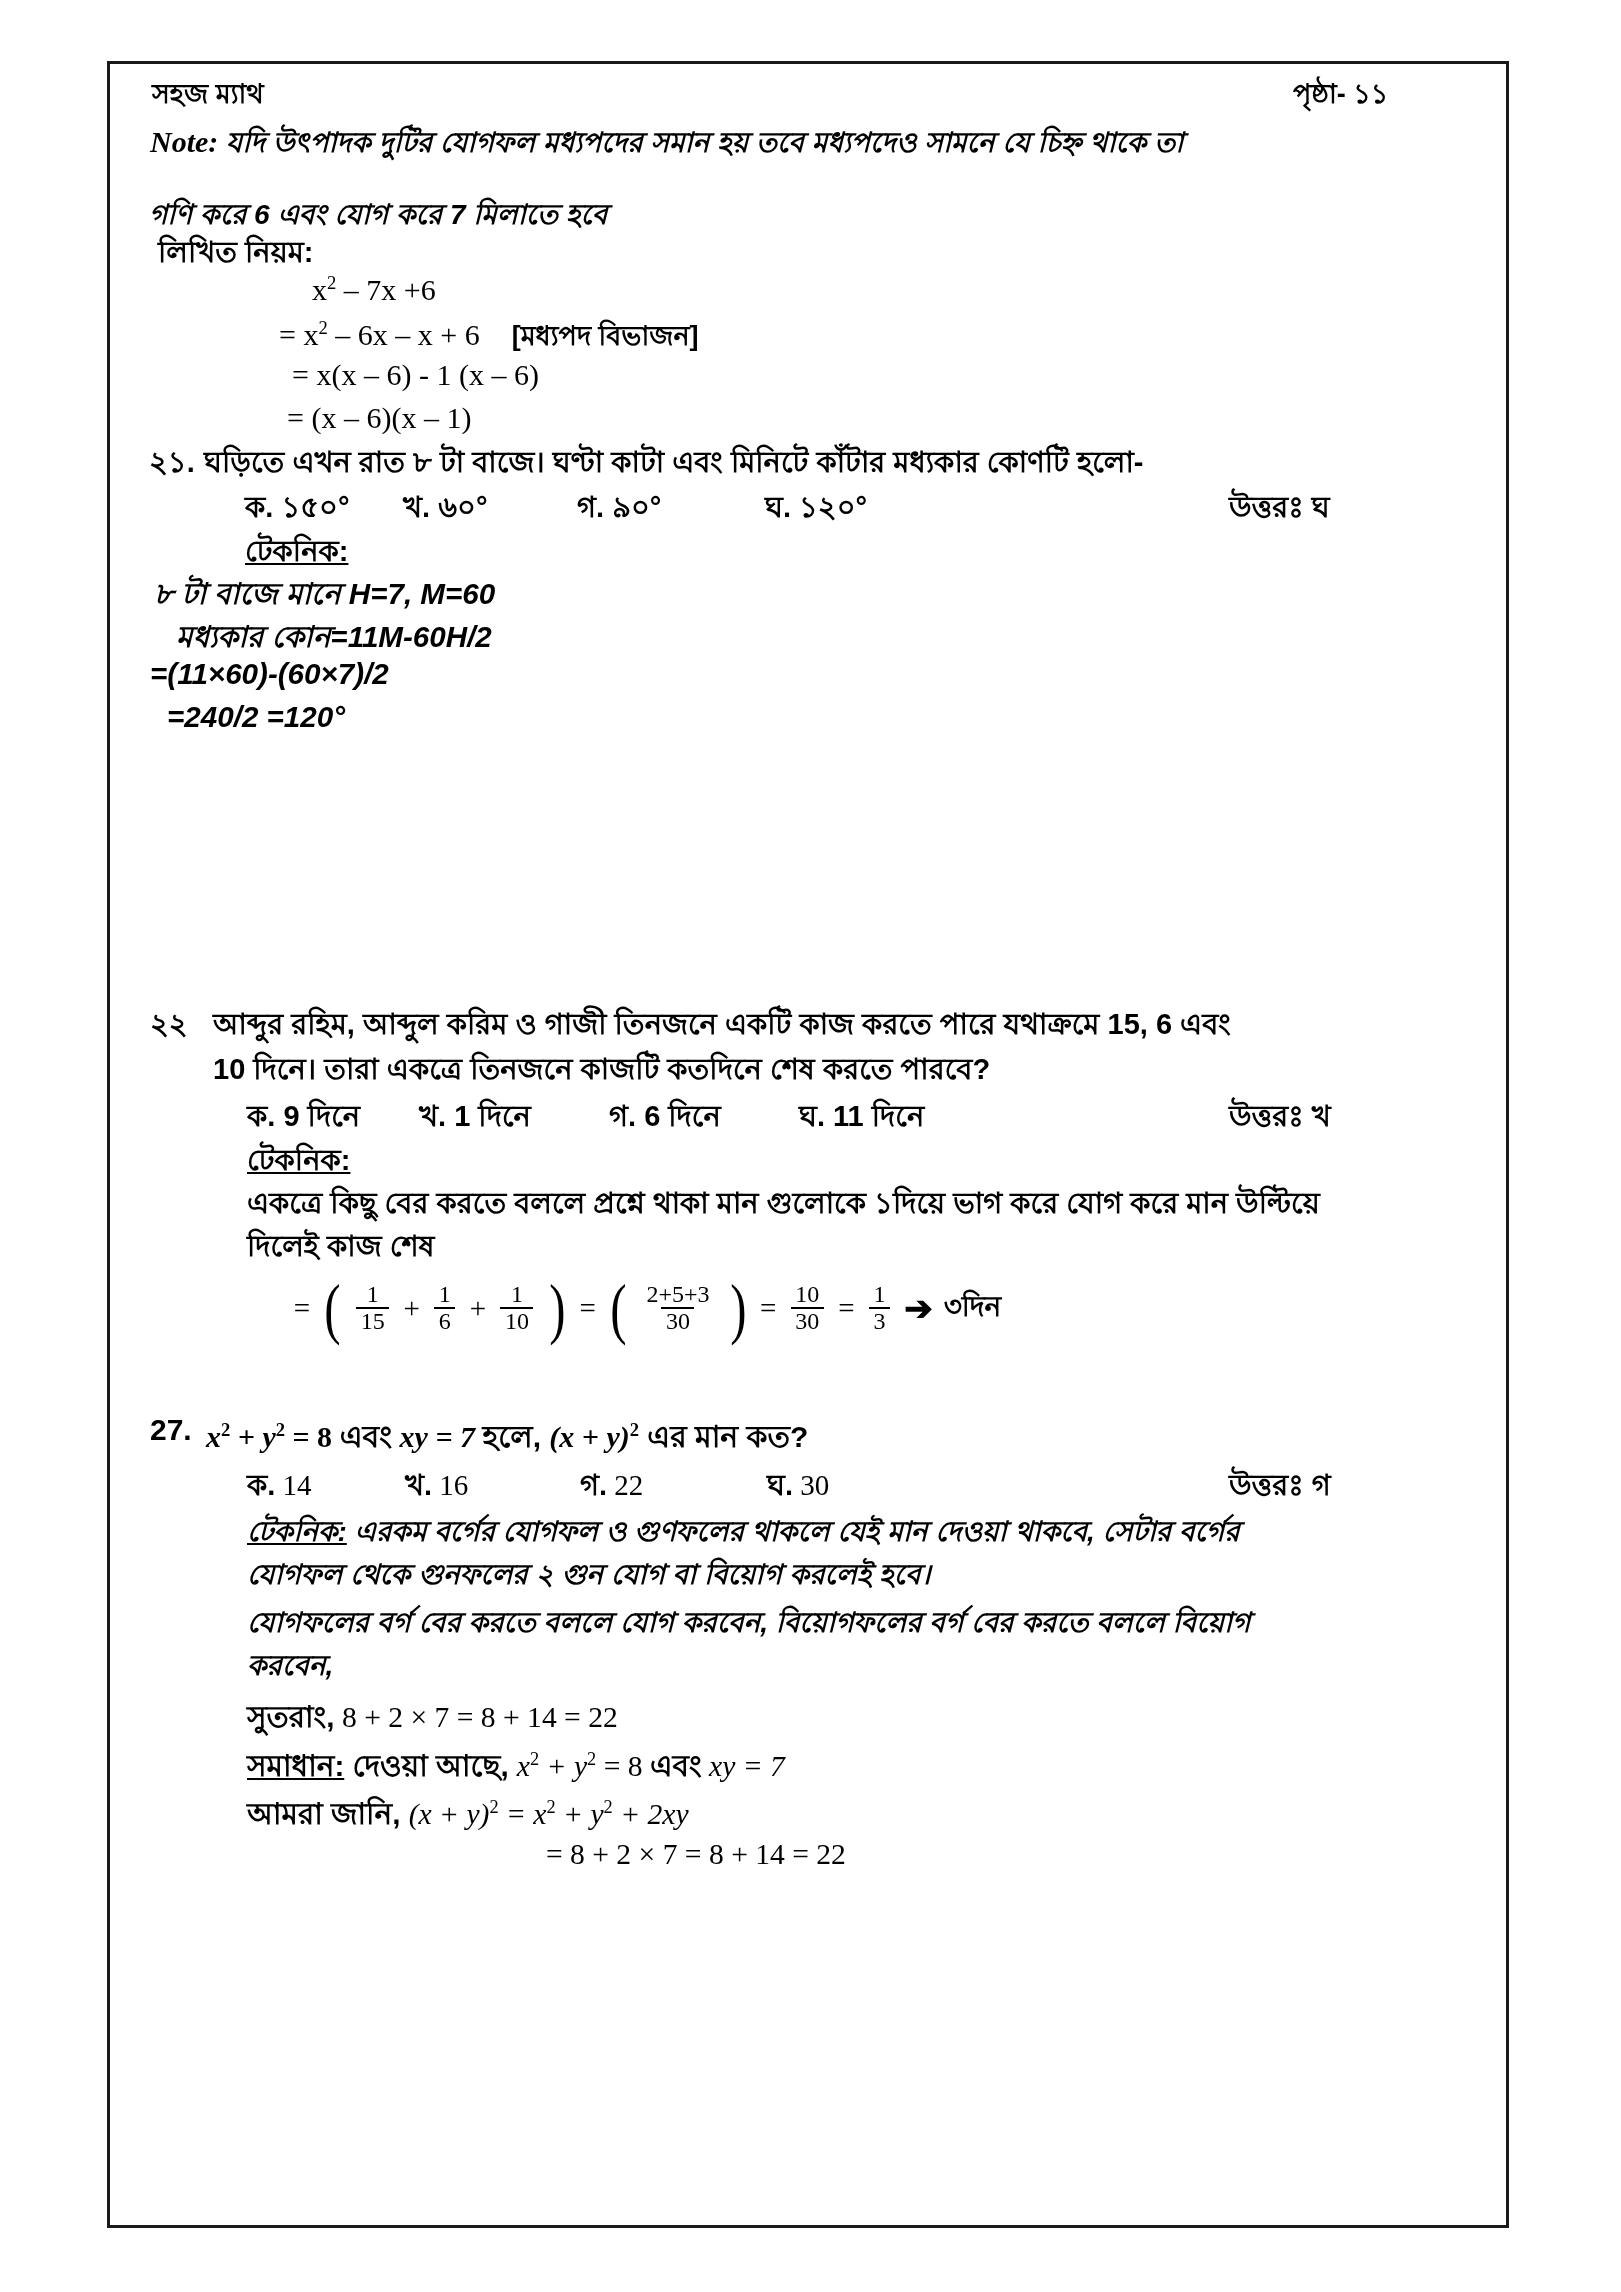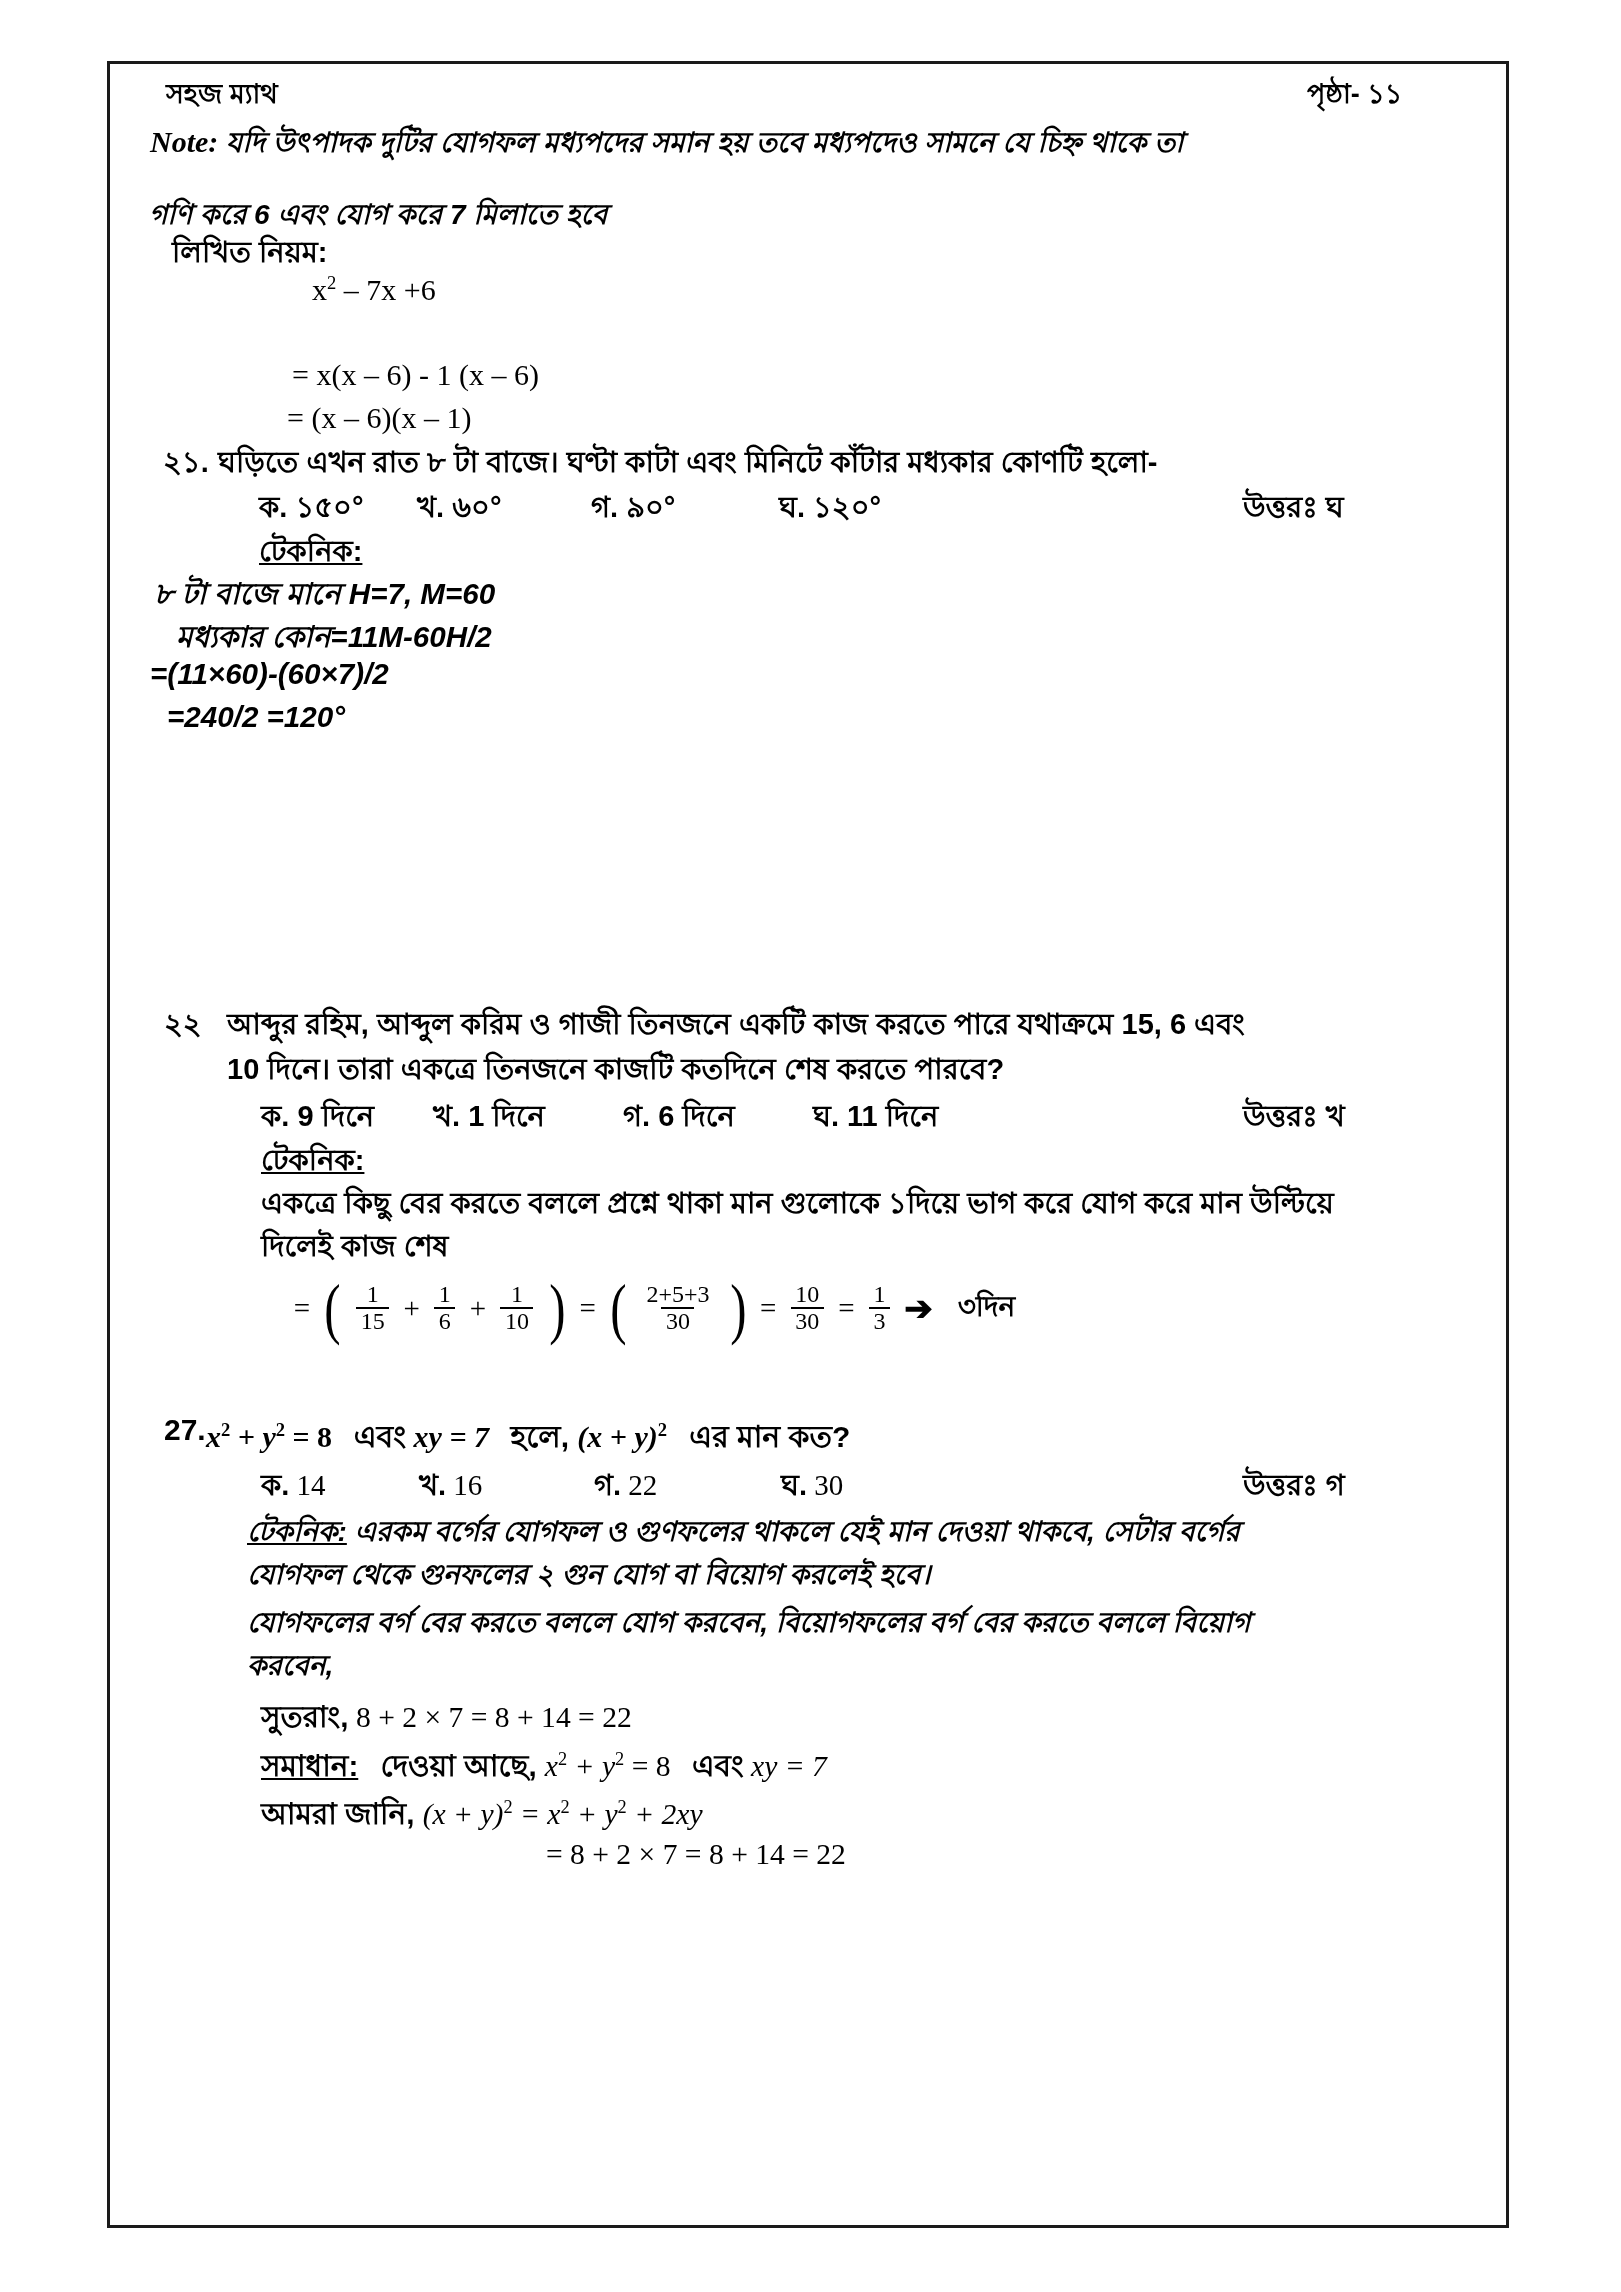--- a/index.html
+++ b/index.html
@@ -53,21 +53,20 @@
     width: 1622px;
     height: 2293px;
     z-index: 2;
   }
   .abs { position: absolute; white-space: nowrap; }
 
   
   .bn {
     font-family: "Liberation Sans", "DejaVu Sans", sans-serif;
     font-weight: bold;
-    margin-left: 14px;
   }
   .bn-i {
     font-family: "Liberation Sans", "DejaVu Sans", sans-serif;
     font-weight: bold;
     font-style: italic;
   }
   .math {
     font-family: "Liberation Serif", "DejaVu Serif", serif;
   }
   .math-i {
@@ -215,20 +214,21 @@
 
   <div class="abs bn" id="hdr-left">সহজ ম্যাথ</div>
   <div class="abs bn" id="hdr-right">পৃষ্ঠা- ১১</div>
 
   <div class="abs note-line bn-i" id="note-l1"><span id="note-label">Note:</span><span> যদি উৎপাদক দুটির যোগফল মধ্যপদের সমান হয় তবে মধ্যপদেও সামনে যে চিহ্ন থাকে তা</span></div>
   <div class="abs note-line bn-i" id="note-l3">গণি করে 6 এবং যোগ করে 7 মিলাতে হবে</div>
   <div class="abs bn" id="likhito">লিখিত নিয়ম:</div>
 
   <div class="abs step math" id="step1"><span>x</span><sup>2</sup><span> – 7x +6</span></div>
 
+  <div class="abs step math" id="step2"><span>= x</span><sup>2</sup><span> – 6x – x + 6</span><span class="bn bracket-note" style="margin-left:32px;">[মধ্যপদ বিভাজন]</span></div>
 
   <div class="abs step math" id="step3">= x(x – 6) -  1 (x – 6)</div>
   <div class="abs step math" id="step4">= (x – 6)(x – 1)</div>
 
   <div class="abs bn" id="q21-num">২১.</div>
   <div class="abs bn" id="q21-text">ঘড়িতে এখন রাত ৮ টা বাজে। ঘণ্টা কাটা এবং মিনিটে কাঁটার মধ্যকার কোণটি হলো-</div>
 
   <div class="abs bn" id="q21-oa"><span>ক.</span> <span>১৫০°</span></div>
   <div class="abs bn" id="q21-ob"><span>খ.</span> <span>৬০°</span></div>
   <div class="abs bn" id="q21-oc"><span>গ.</span> <span>৯০°</span></div>

